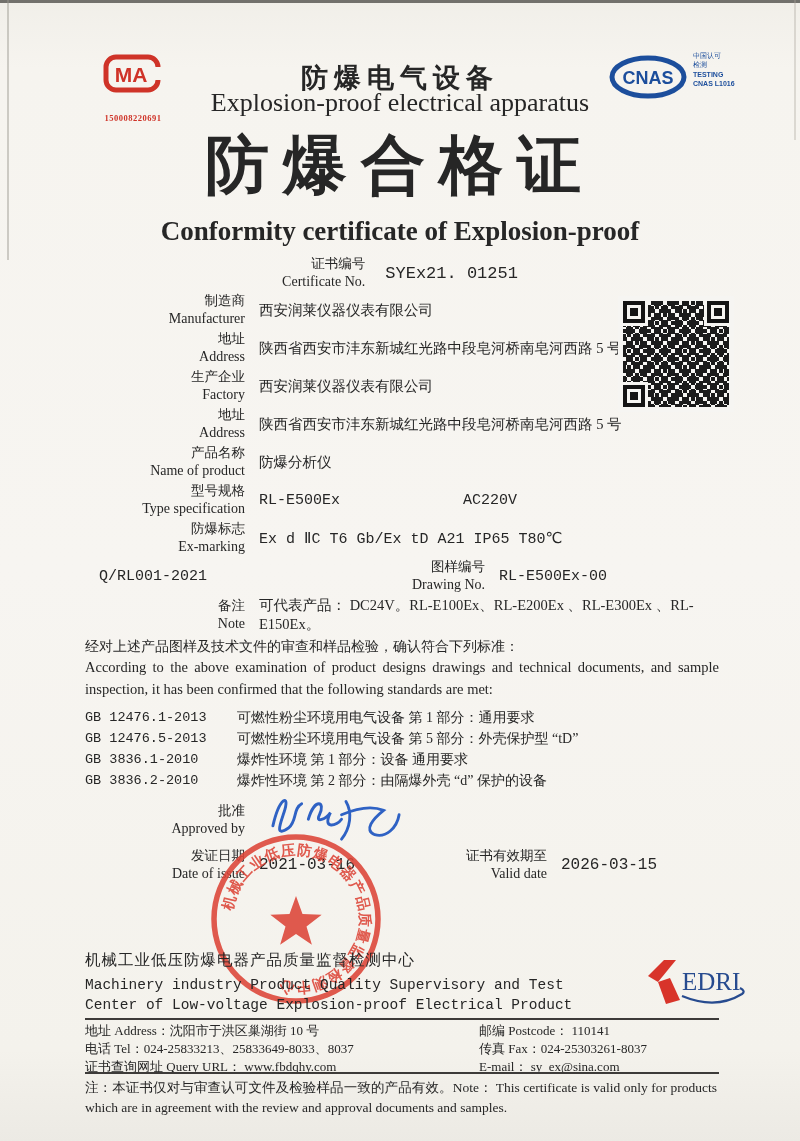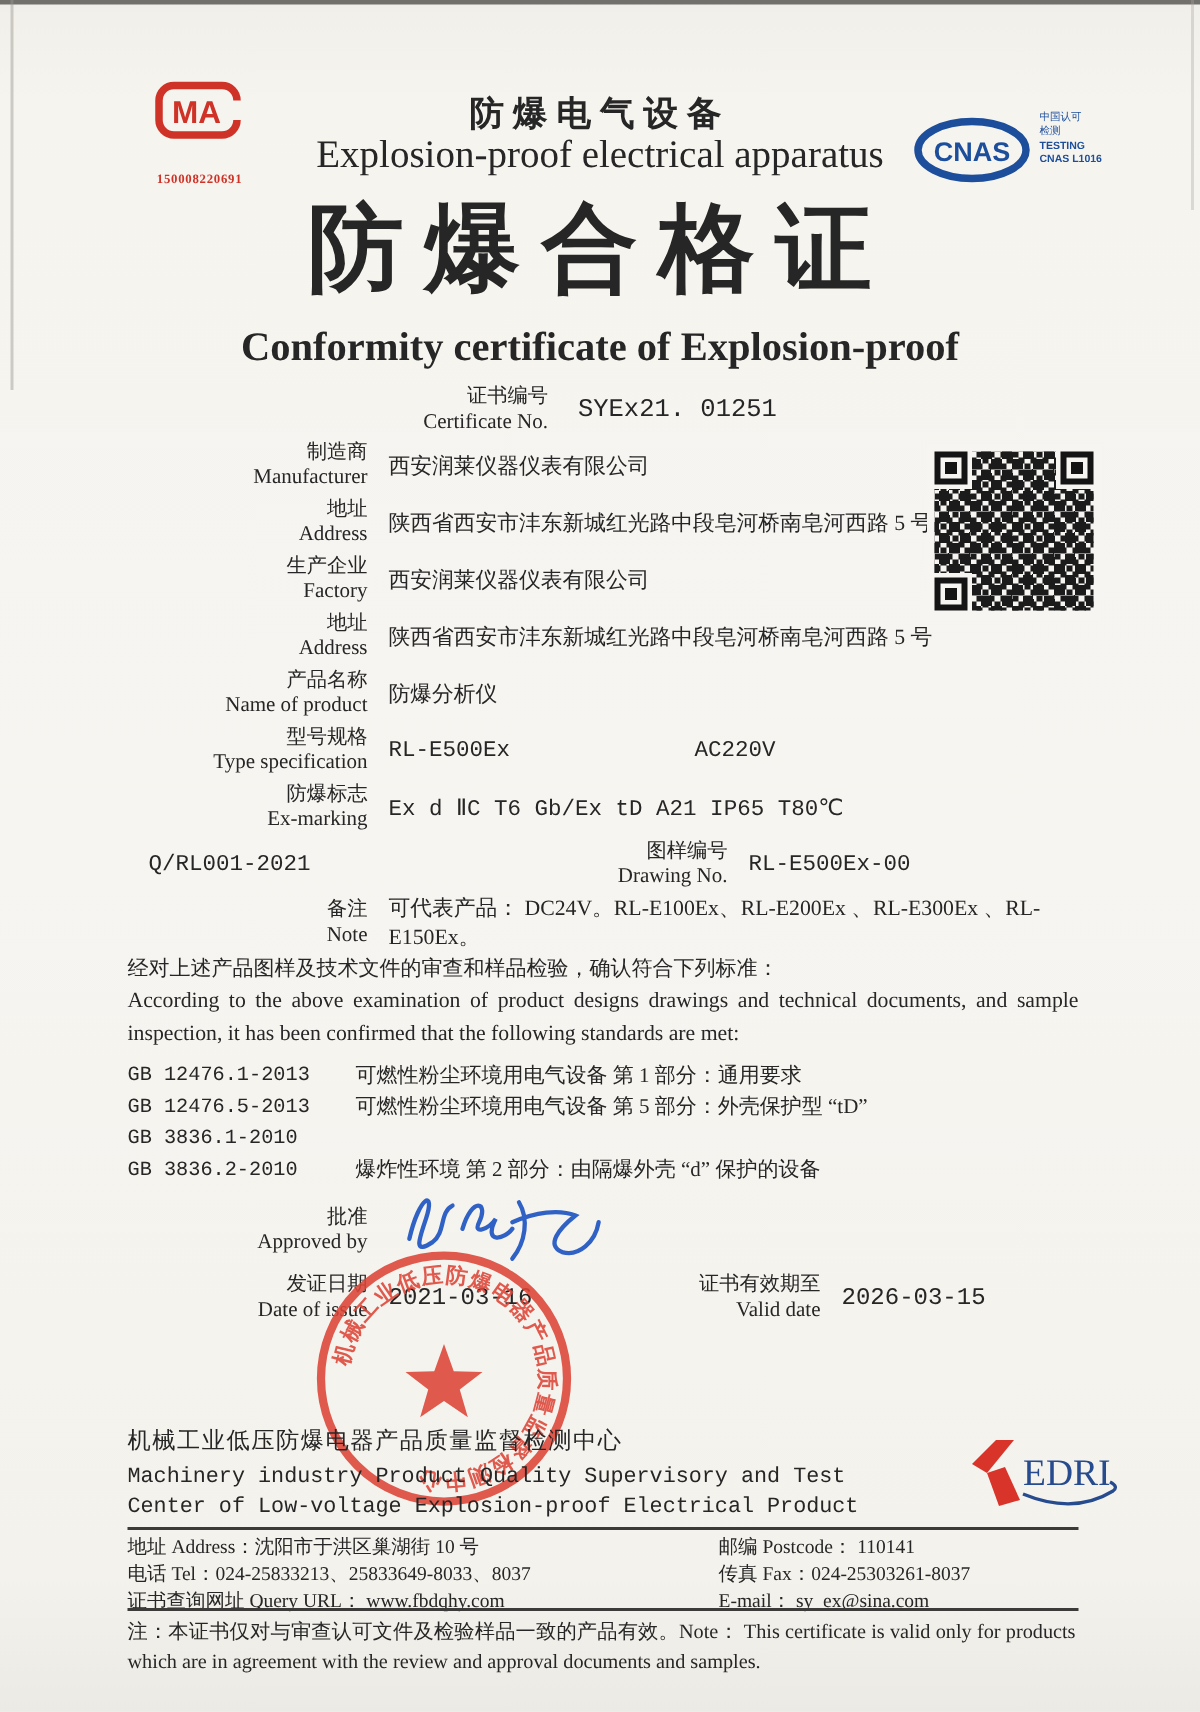--- a/index.html
+++ b/index.html
@@ -17,25 +17,25 @@
   }
   .scan-top{position:absolute;top:0;left:0;width:100%;height:3px;background:#2e2c2a;opacity:.65;}
   .scan-left{position:absolute;top:0;left:7px;width:2px;height:260px;background:#9a968e;opacity:.45;}
   .scan-right{position:absolute;top:0;right:4px;width:2px;height:140px;background:#aaa49a;opacity:.35;}
 
   .abs{position:absolute;}
   .center{text-align:center;}
   .mono{font-family:"Liberation Mono","DejaVu Sans Mono",monospace;}
 
   
-  .hdr-cn{top:60px;left:0;width:100%;font-size:23px;font-weight:bold;letter-spacing:6px;}
+  .hdr-cn{top:60px;left:0;width:100%;font-size:27px;font-weight:bold;letter-spacing:6px;}
   .hdr-en{top:88px;left:0;width:100%;font-size:26px;}
   .cma{top:52px;left:98px;width:70px;text-align:center;}
   .cma-num{font-size:8.5px;font-weight:bold;color:#cf3328;letter-spacing:.5px;margin-top:13px;}
-  .cnas{top:74px;left:608px;display:flex;align-items:flex-start;}
+  .cnas{top:51px;left:608px;display:flex;align-items:flex-start;}
   .cnas-side{margin-left:5px;font-size:7px;line-height:1.35;color:#1c4e9c;font-family:"Liberation Sans",sans-serif;}
   .cnas-side .b{font-weight:bold;}
 
   
   .main-title{top:122px;left:0;width:100%;font-size:64px;font-weight:bold;letter-spacing:14px;}
   .sub-title{top:216px;left:0;width:100%;font-size:27px;font-weight:bold;}
 
   
   .certno{top:256px;left:0;width:100%;display:flex;justify-content:center;align-items:center;}
   .lblstack{display:flex;flex-direction:column;align-items:flex-end;justify-content:center;line-height:1.25;}
@@ -229,20 +229,21 @@
     <div class="std-row">
       <span class="std-code mono">GB 12476.1-2013</span>
       <span class="std-desc">可燃性粉尘环境用电气设备 第 1 部分：通用要求</span>
     </div>
     <div class="std-row">
       <span class="std-code mono">GB 12476.5-2013</span>
       <span class="std-desc">可燃性粉尘环境用电气设备 第 5 部分：外壳保护型 “tD”</span>
     </div>
     <div class="std-row">
       <span class="std-code mono">GB 3836.1-2010</span>
+      <span class="std-desc">爆炸性环境 第 1 部分：设备 通用要求</span>
     </div>
     <div class="std-row">
       <span class="std-code mono">GB 3836.2-2010</span>
       <span class="std-desc">爆炸性环境 第 2 部分：由隔爆外壳 “d” 保护的设备</span>
     </div>
   </div>
 </div>
 
 <div class="abs approval">
   <div class="lblstack">

